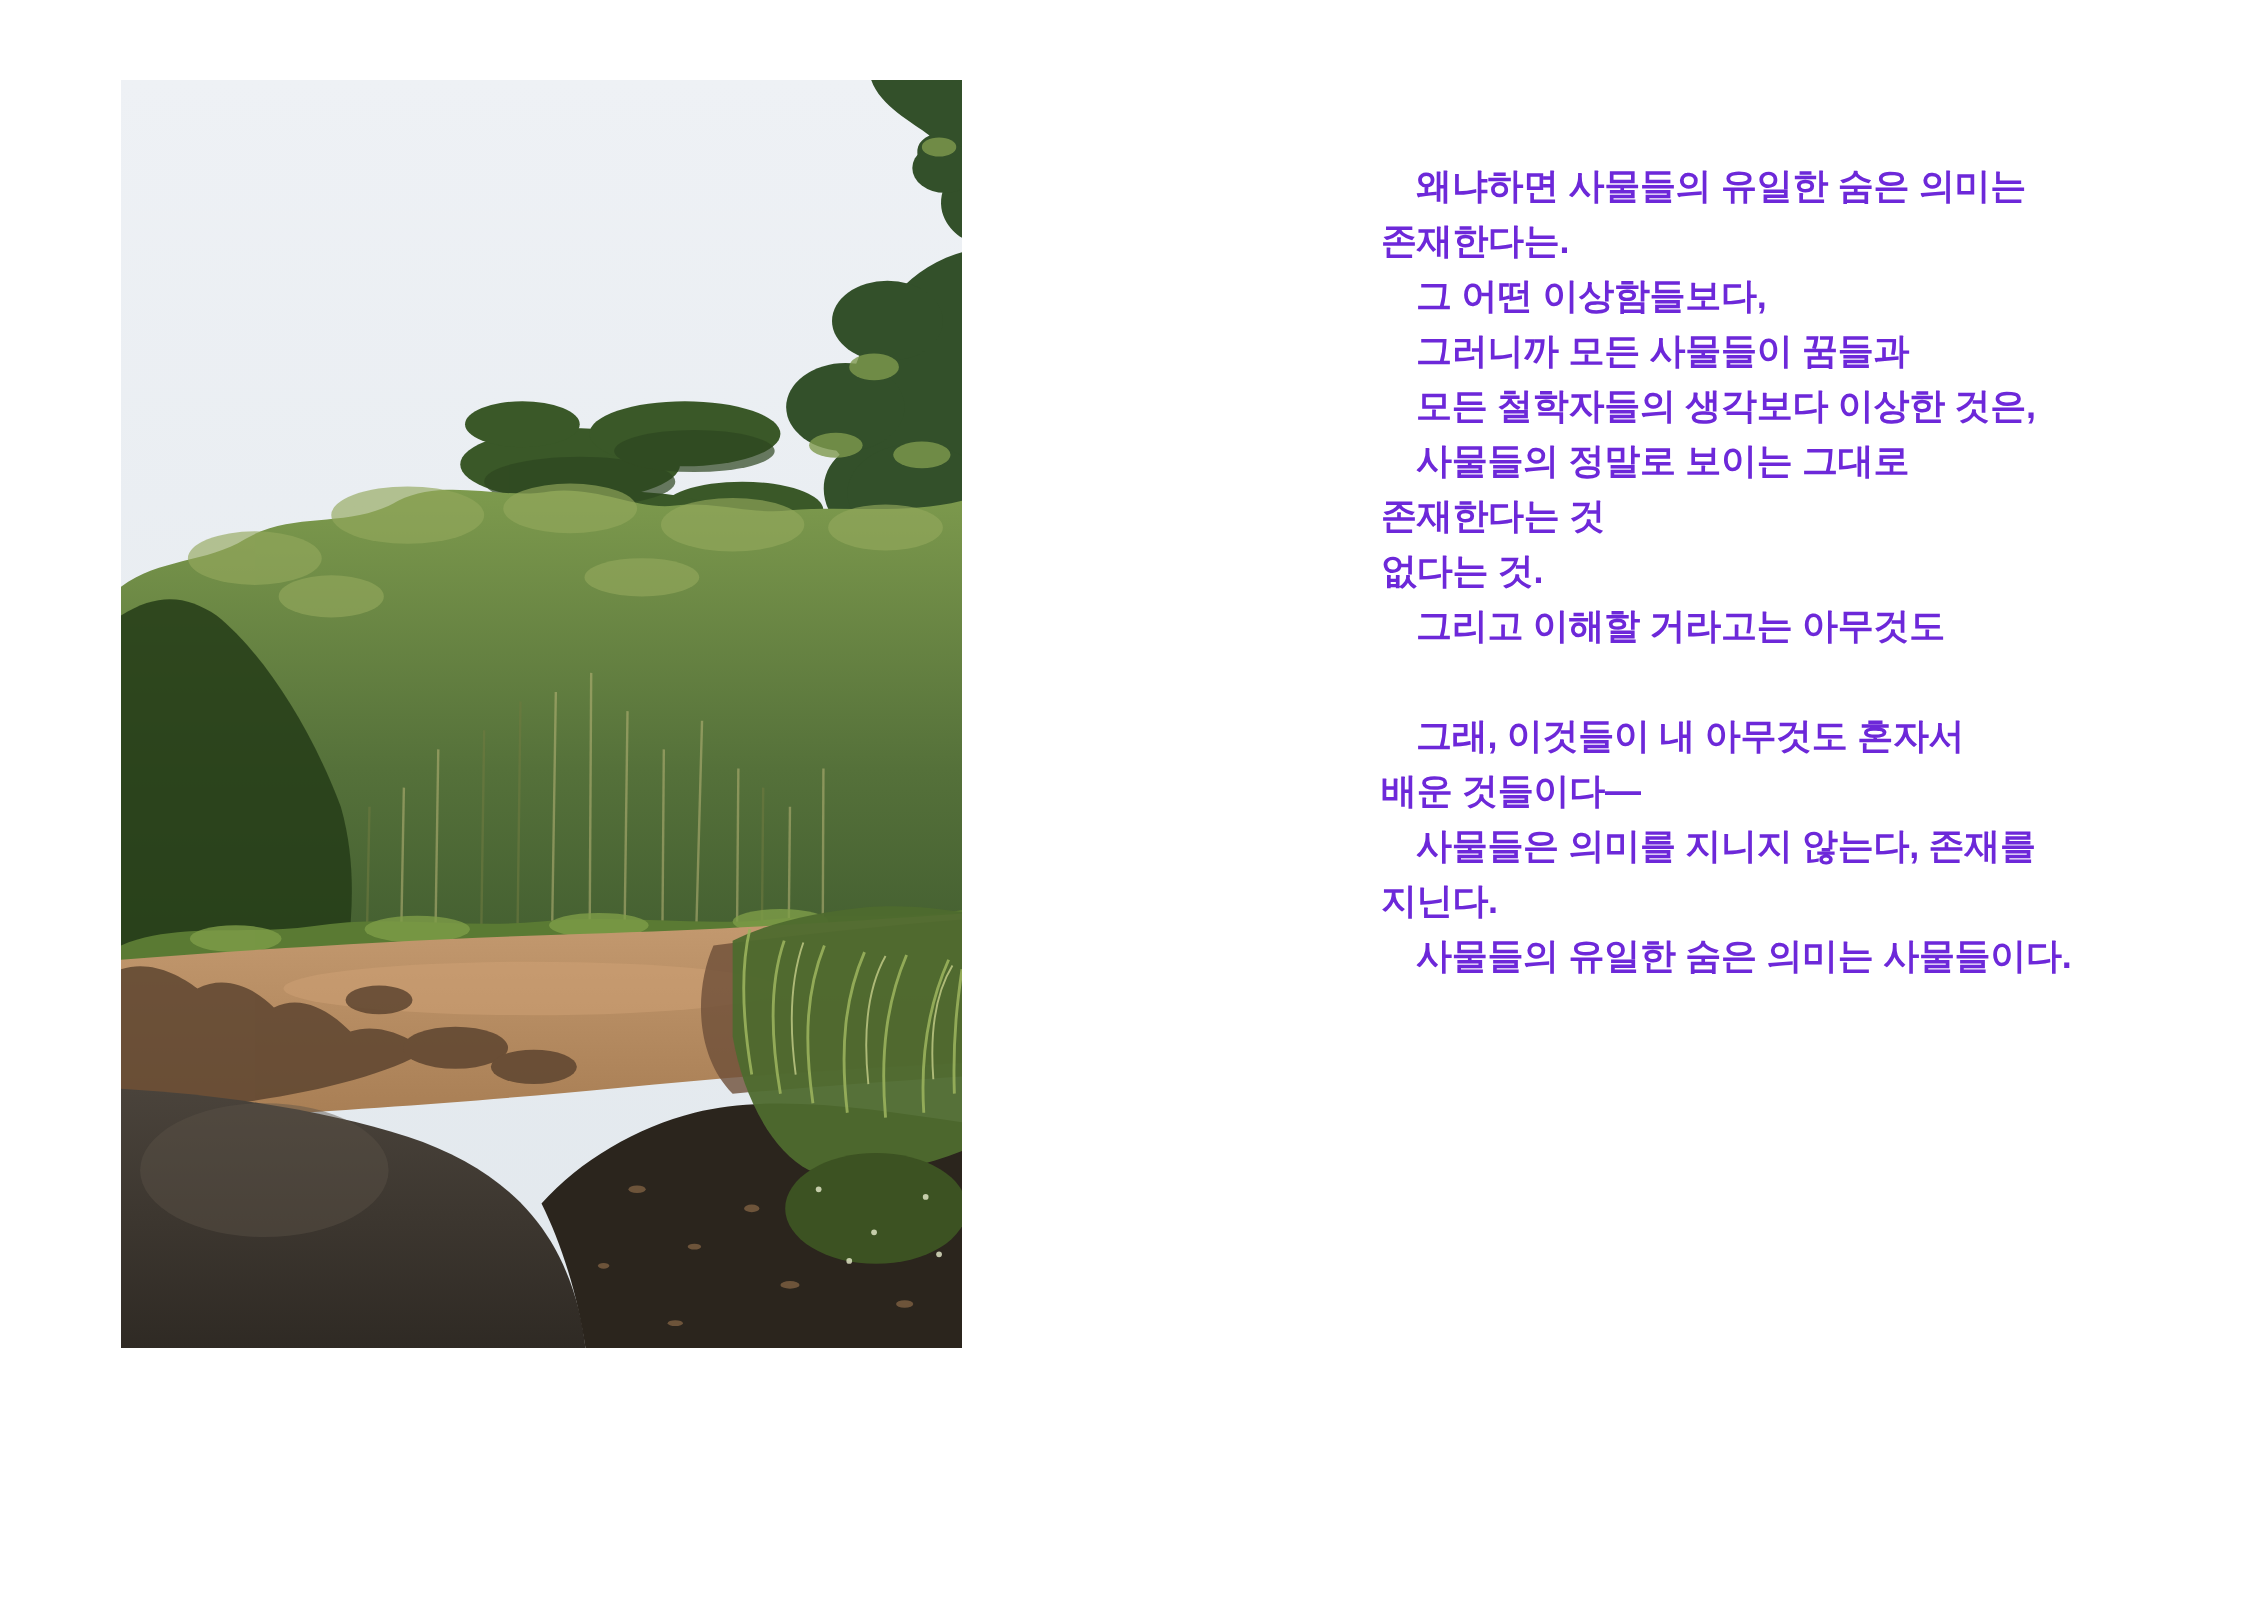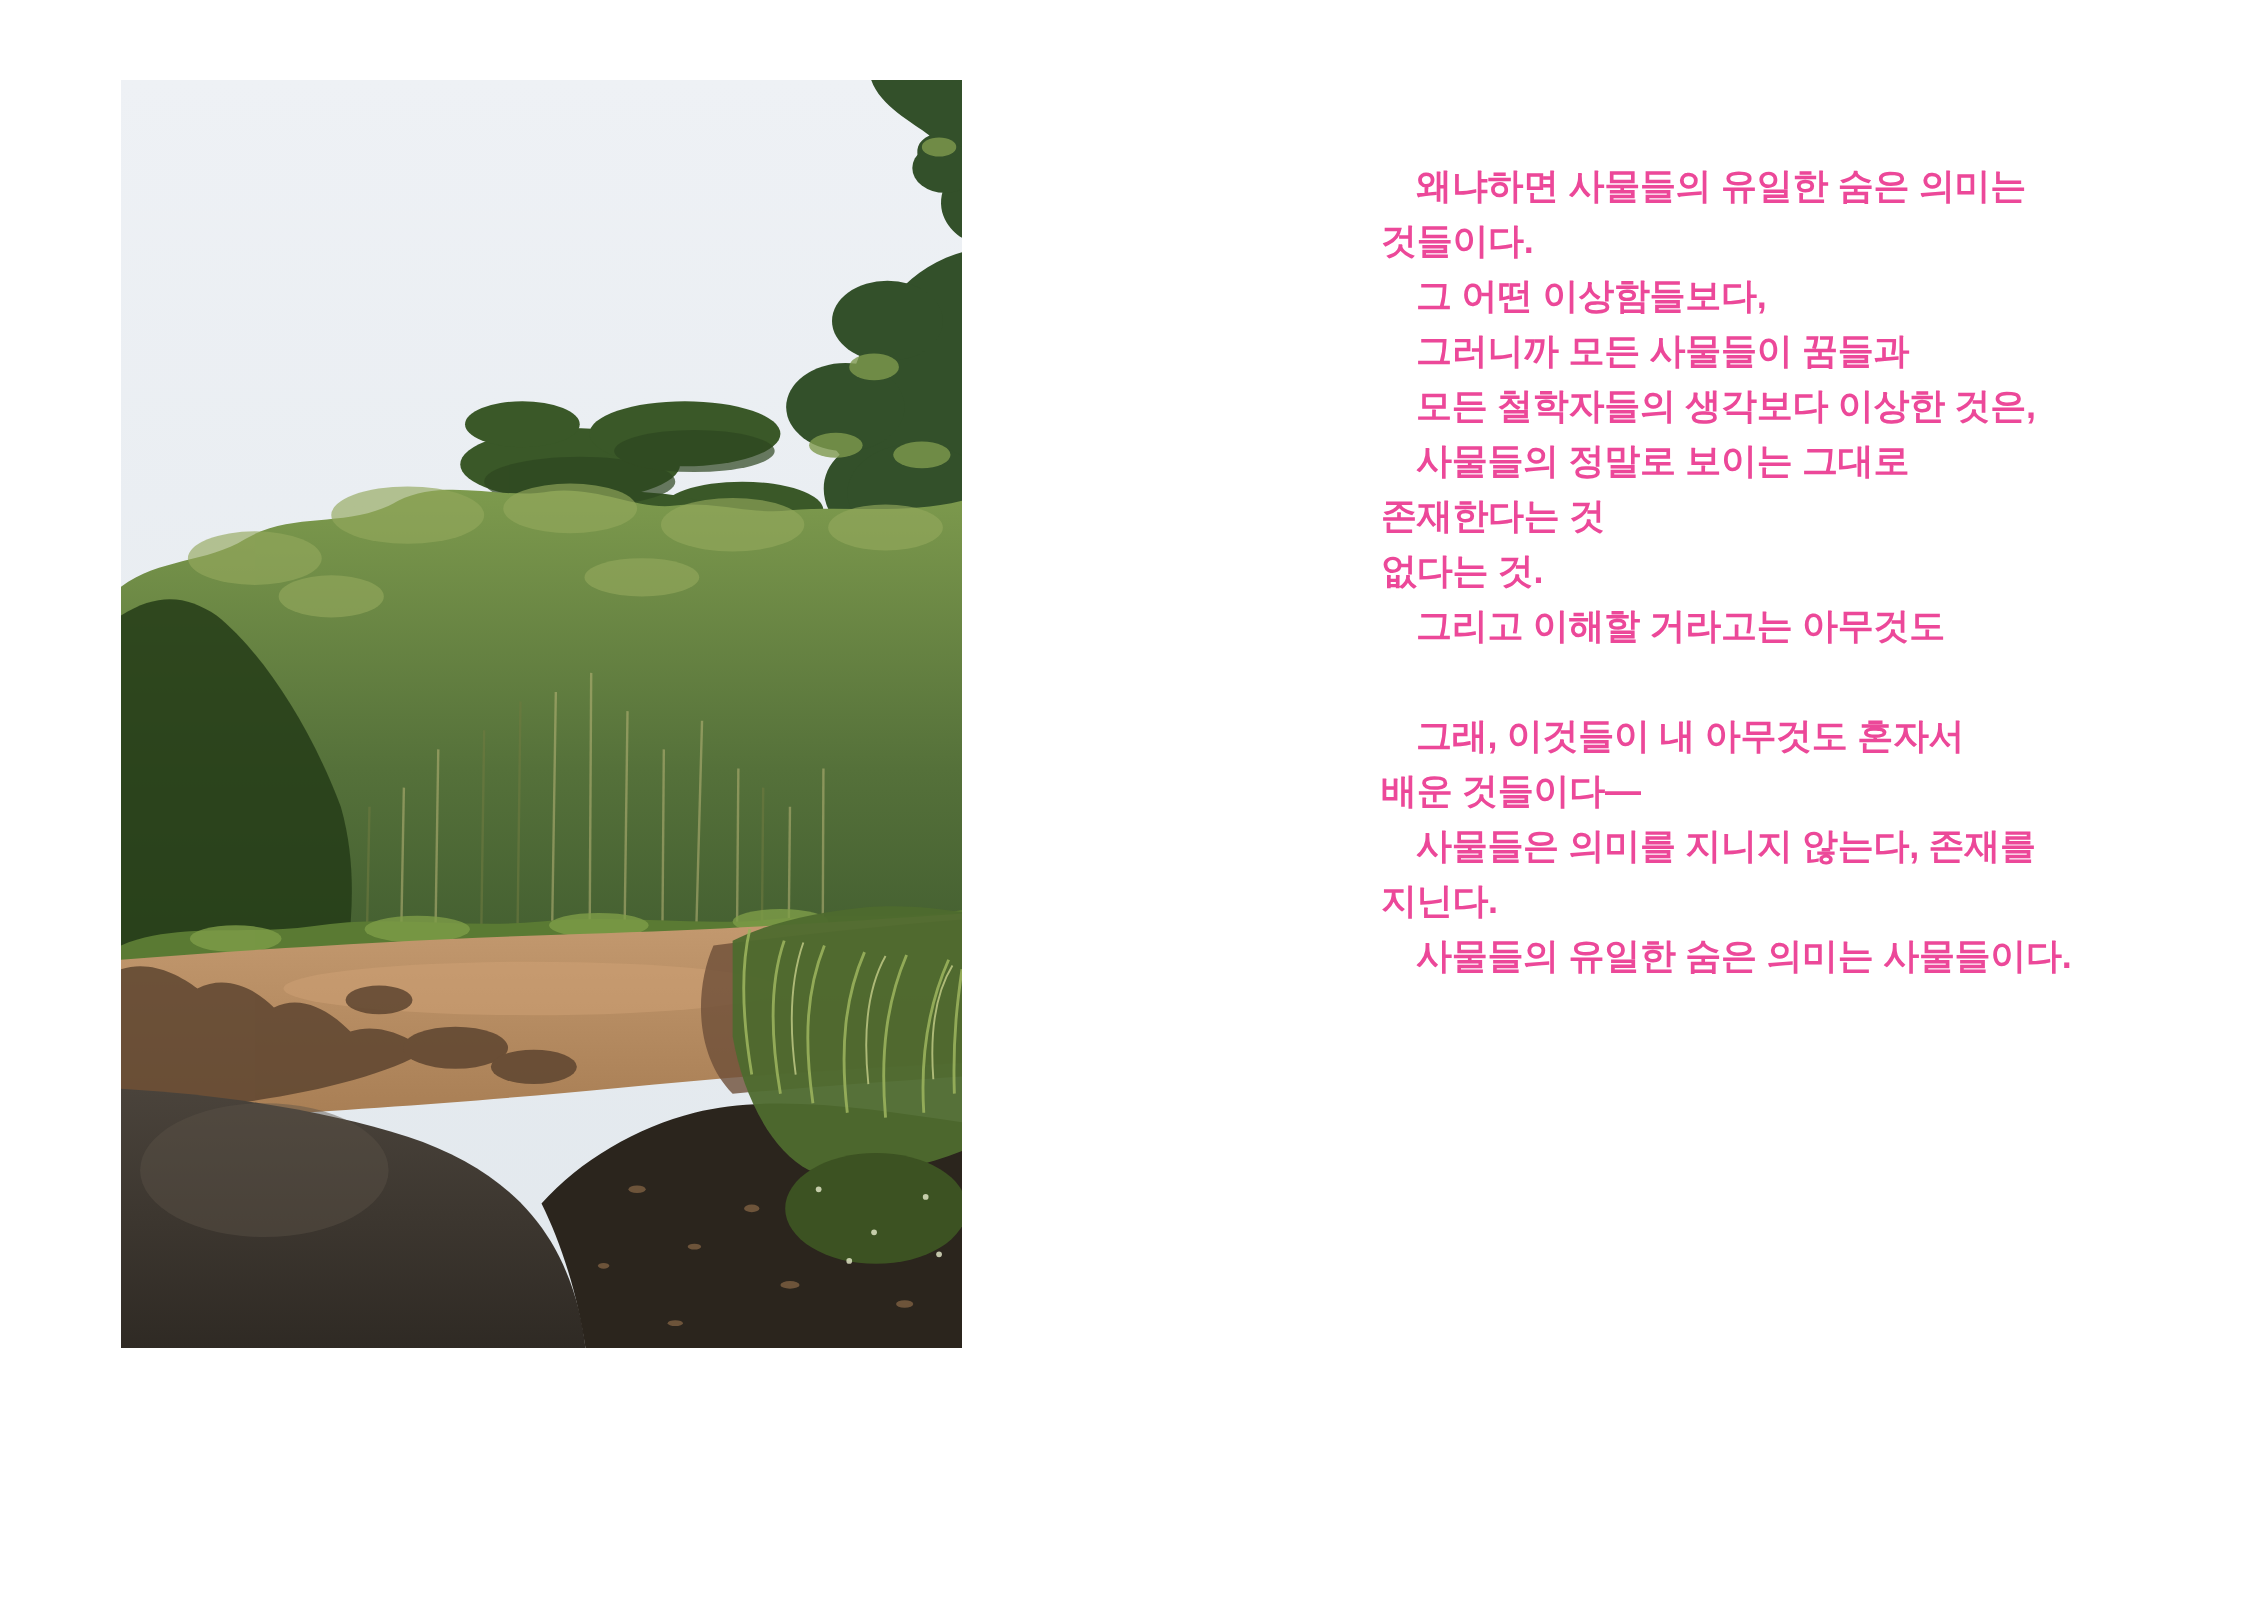--- a/index.html
+++ b/index.html
@@ -28,21 +28,21 @@
   figure.photo svg {
     display: block;
     width: 100%;
     height: 100%;
   }
   .poem {
     position: absolute;
     left: 1381px;
     top: 158px;
     width: 688px;
-    color: #ec4899;
+    color: #6d28d9;
     font-family: "Liberation Sans", "DejaVu Sans", sans-serif;
     font-weight: 800;
     font-size: 36px;
     line-height: 55px;
     letter-spacing: -0.3px;
     white-space: nowrap;
   }
   .poem-line {
     height: 55px;
   }
@@ -205,21 +205,21 @@
           <circle cx="842" cy="1168" r="3"></circle>
           <circle cx="762" cy="1235" r="3"></circle>
           <circle cx="856" cy="1228" r="3"></circle>
         </g>
       </g>
     </svg>
   </figure>
 
   <div class="poem">
     <div class="poem-line indent">왜냐하면 사물들의 유일한 숨은 의미는</div>
-    <div class="poem-line">것들이다.</div>
+    <div class="poem-line">존재한다는.</div>
     <div class="poem-line indent">그 어떤 이상함들보다,</div>
     <div class="poem-line indent">그러니까 모든 사물들이 꿈들과</div>
     <div class="poem-line indent">모든 철학자들의 생각보다 이상한 것은,</div>
     <div class="poem-line indent">사물들의 정말로 보이는 그대로</div>
     <div class="poem-line">존재한다는 것</div>
     <div class="poem-line">없다는 것.</div>
     <div class="poem-line indent">그리고 이해할 거라고는 아무것도</div>
     <div class="poem-line blank"></div>
     <div class="poem-line indent">그래, 이것들이 내 아무것도 혼자서</div>
     <div class="poem-line">배운 것들이다—</div>

